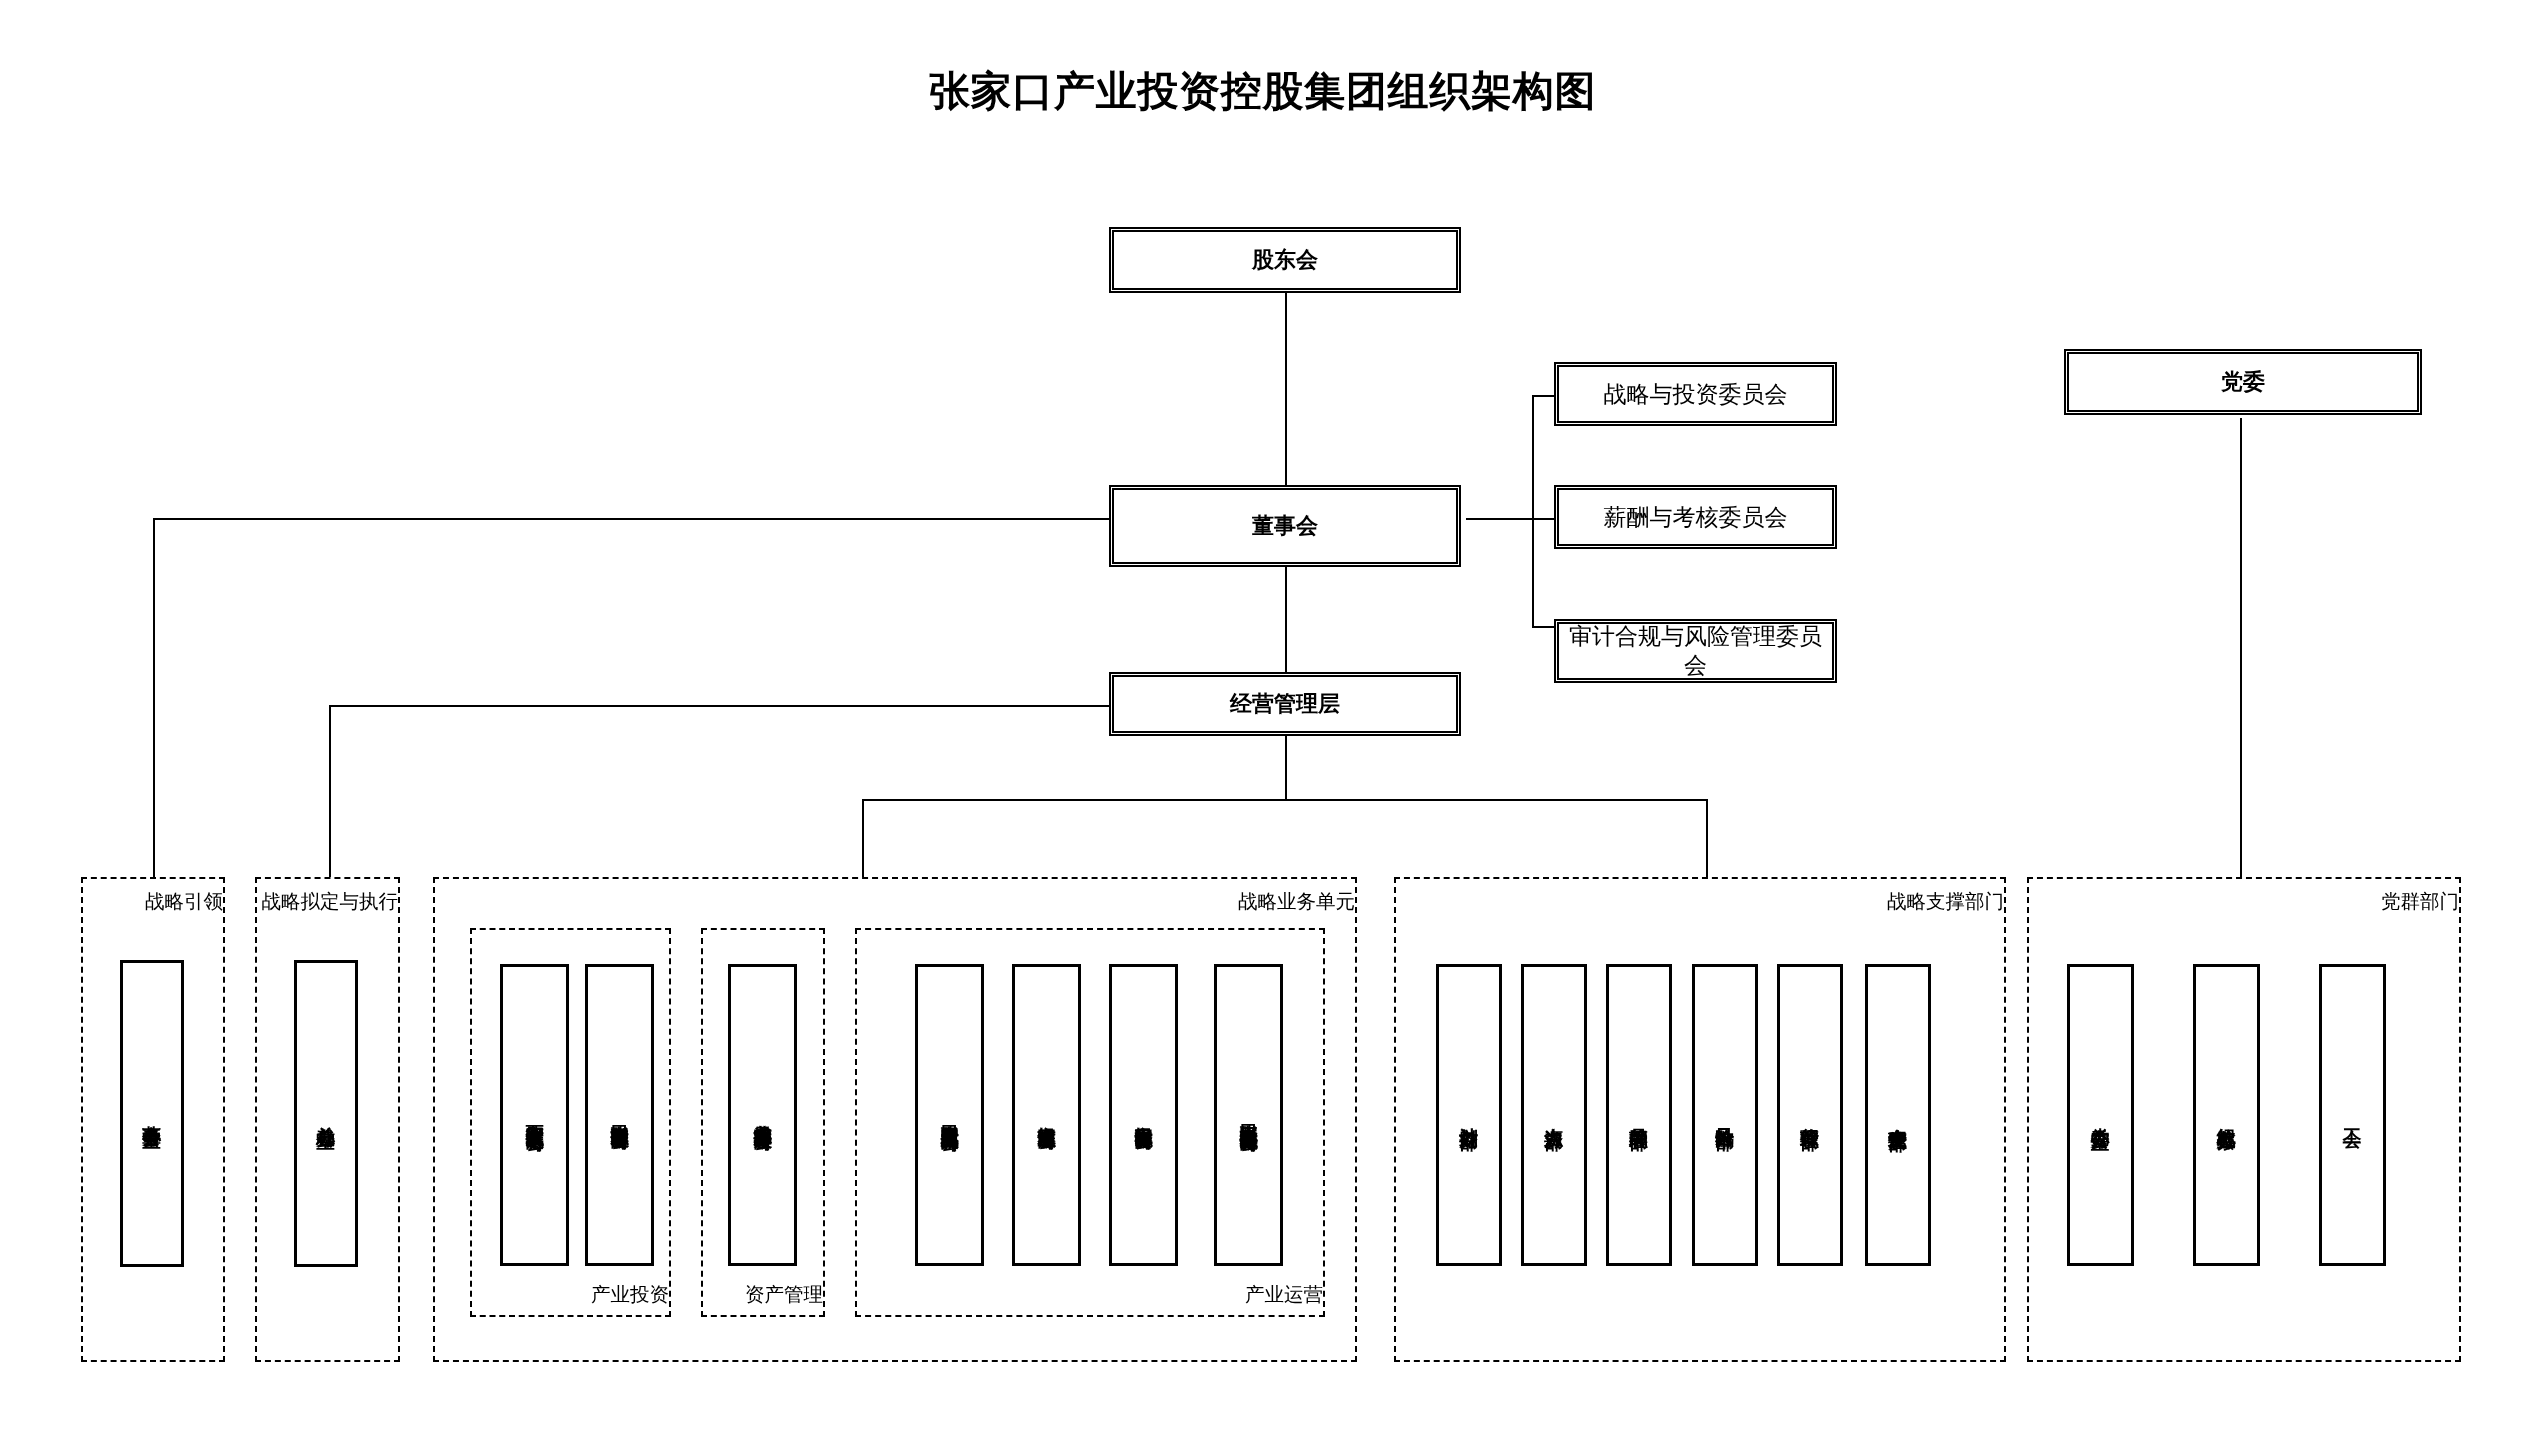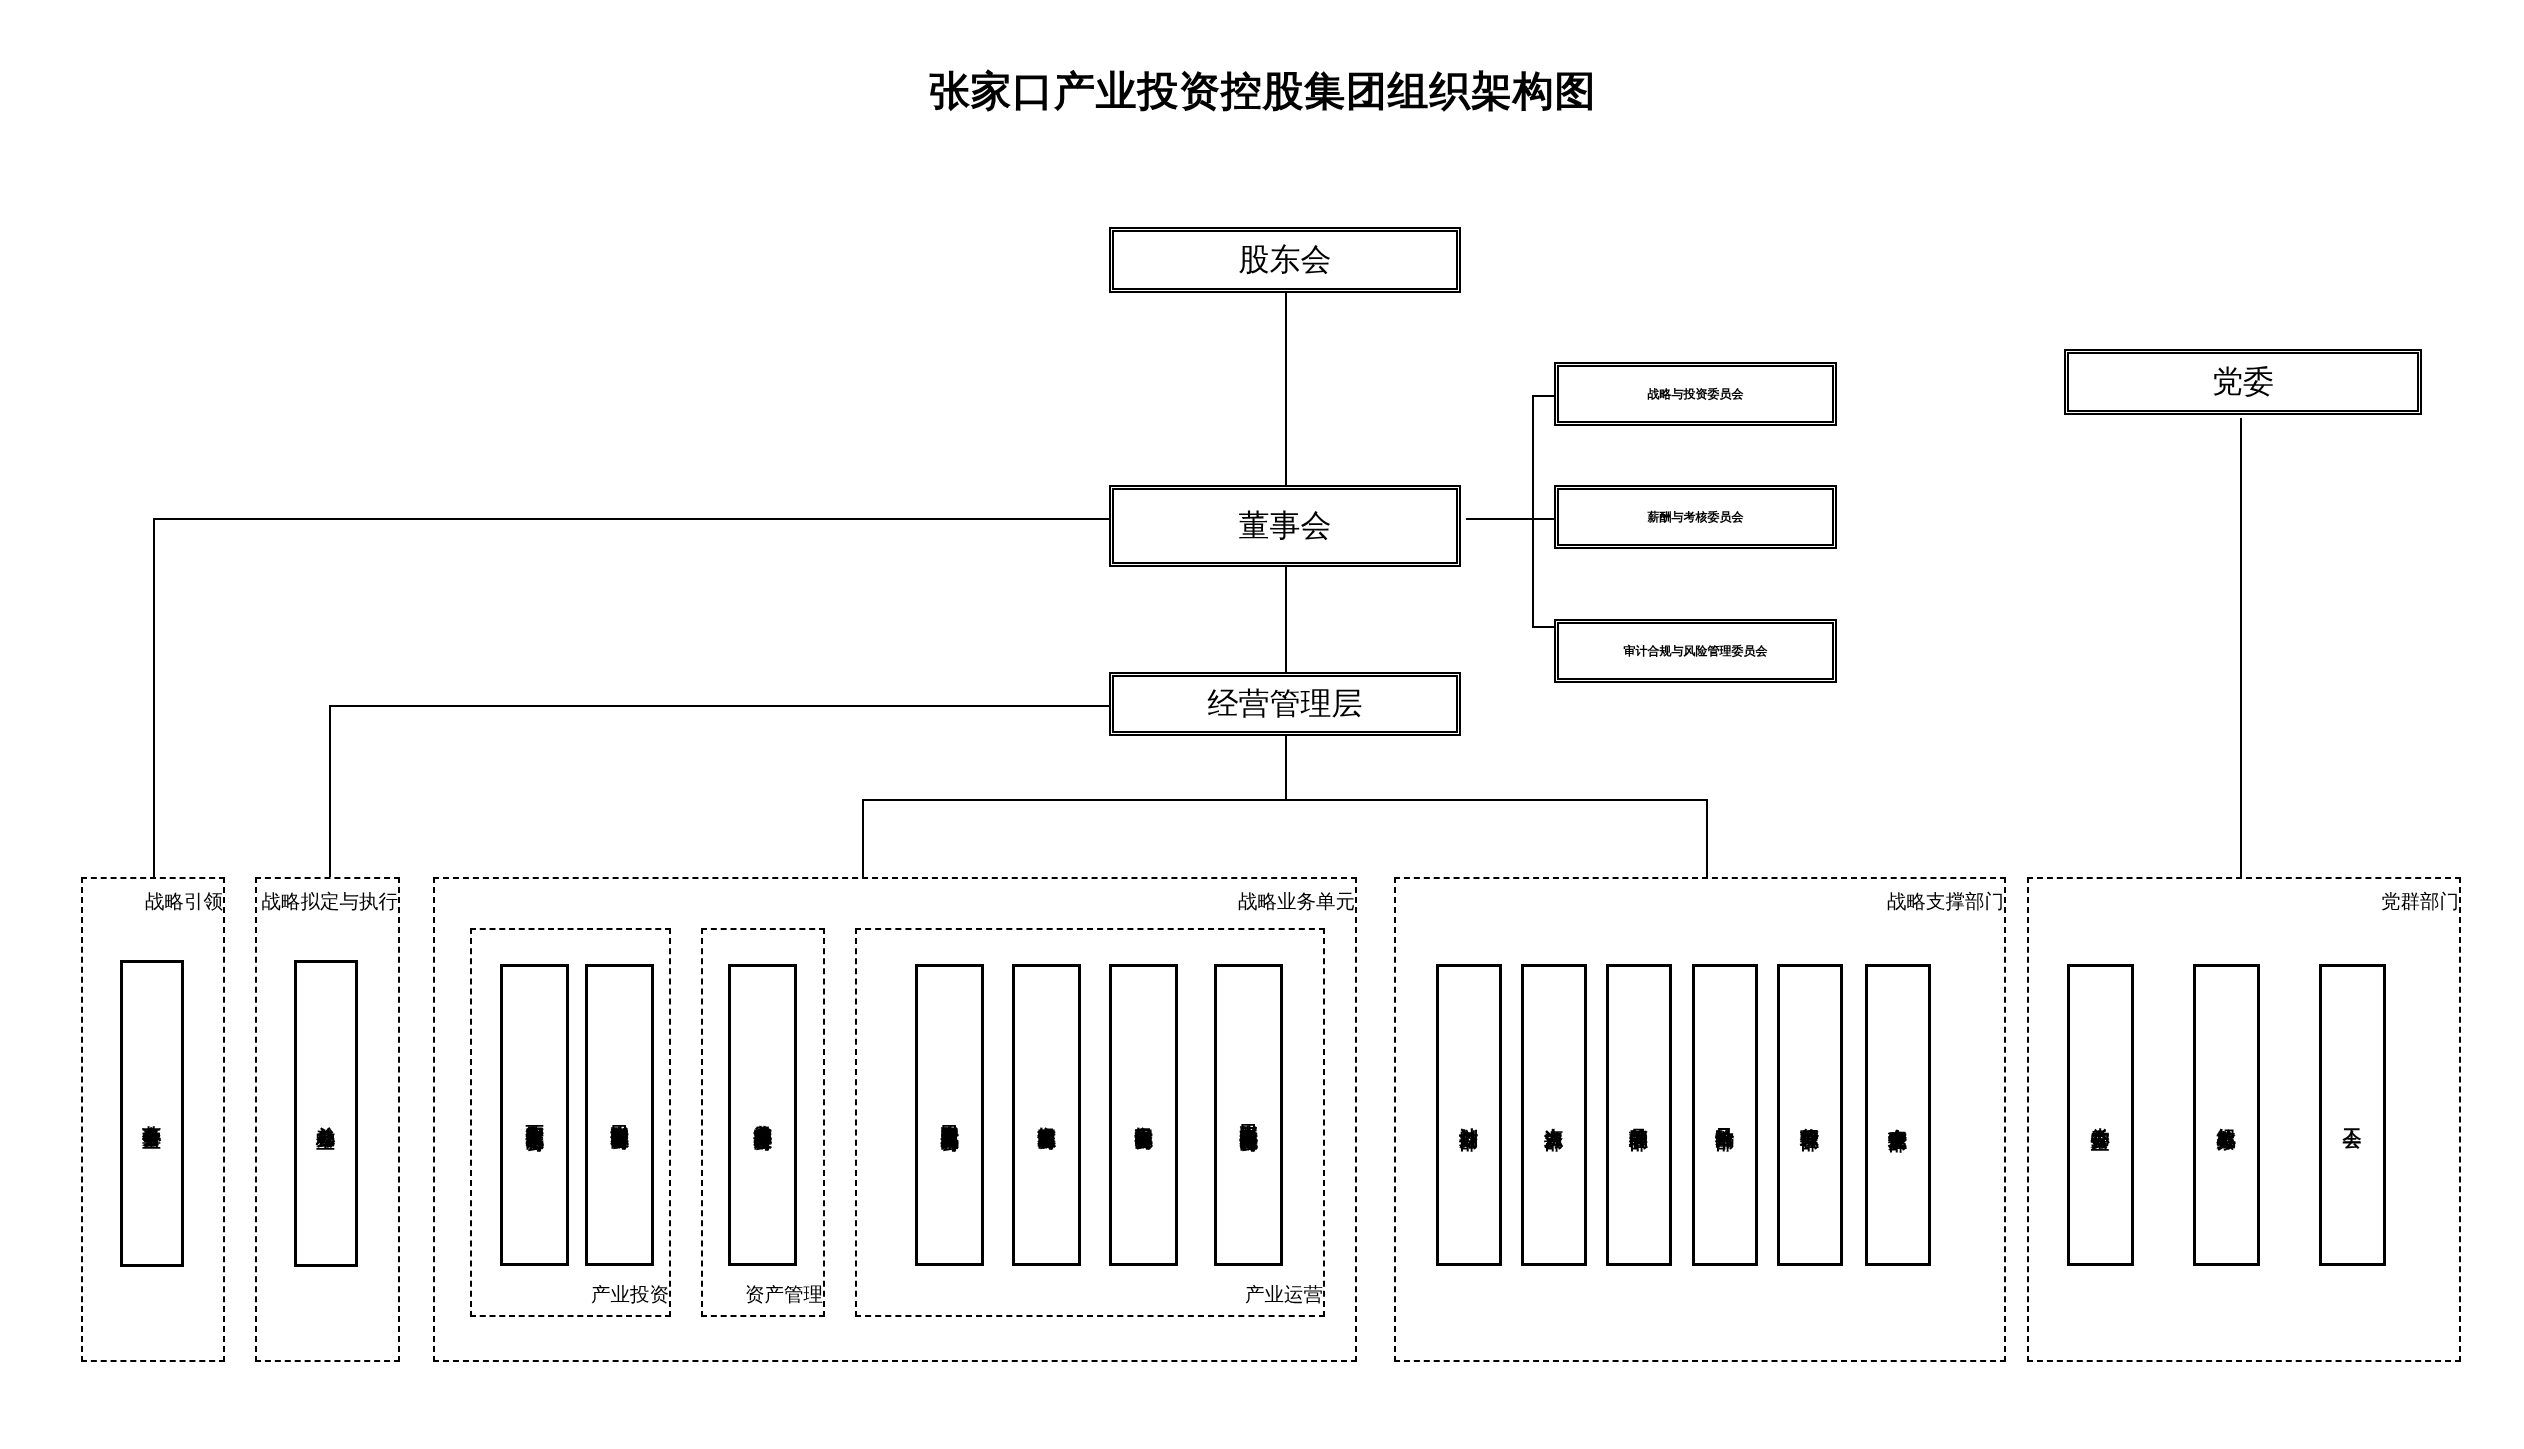--- a/index.html
+++ b/index.html
@@ -51,28 +51,28 @@
   }
   .node.single {
     border: 3px solid #000000;
   }
   .node .label {
     display: block;
   }
 
   
   .node.h .label {
-    font-size: 31px;
-    font-weight: 400;
+    font-size: 22px;
+    font-weight: 700;
     line-height: 1.25;
     padding: 0 7.5px;
   }
   .node.h.small .label {
-    font-size: 12px;
-    font-weight: 700;
+    font-size: 23px;
+    font-weight: 400;
   }
 
   
   .node.v {
     writing-mode: vertical-rl;
     text-orientation: upright;
     align-items: center;
     justify-content: center;
     padding: 10.5px 0;
   }

